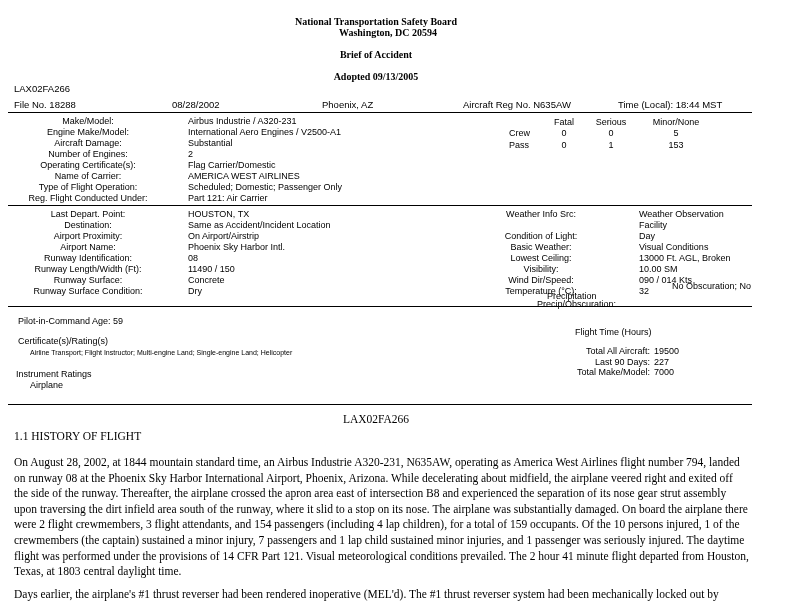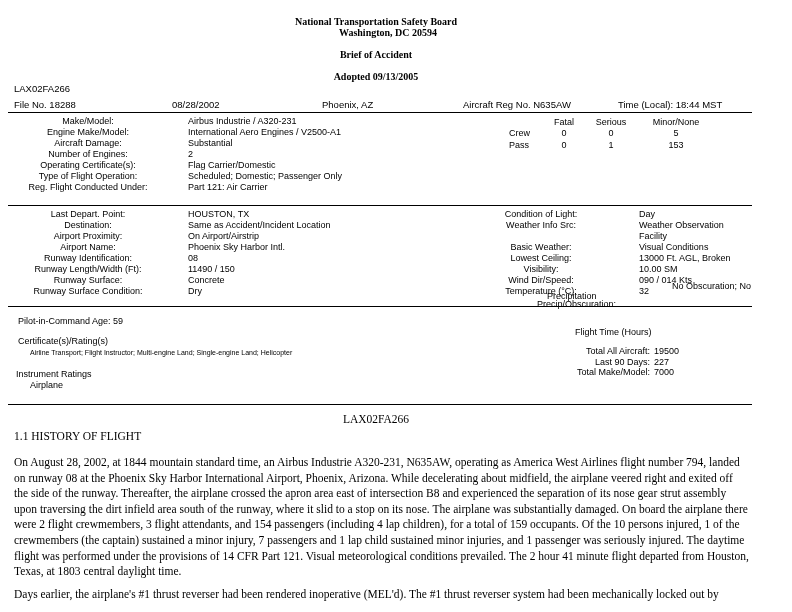--- a/index.html
+++ b/index.html
@@ -67,20 +67,24 @@
       </div>
     <div class="kv-row">
         <span class="lbl">Number of Engines:</span>
         <span class="val">2</span>
       </div>
     <div class="kv-row">
         <span class="lbl">Operating Certificate(s):</span>
         <span class="val">Flag Carrier/Domestic</span>
       </div>
     <div class="kv-row">
+        <span class="lbl">Name of Carrier:</span>
+        <span class="val">AMERICA WEST AIRLINES</span>
+      </div>
+    <div class="kv-row">
         <span class="lbl">Type of Flight Operation:</span>
         <span class="val">Scheduled; Domestic; Passenger Only</span>
       </div>
     <div class="kv-row">
         <span class="lbl">Reg. Flight Conducted Under:</span>
         <span class="val">Part 121: Air Carrier</span>
       </div>
   </div>
 
   <div class="injury">
@@ -132,26 +136,26 @@
         <span class="val">Concrete</span>
       </div>
     <div class="kv-row">
         <span class="lbl">Runway Surface Condition:</span>
         <span class="val">Dry</span>
       </div>
   </div>
 
   <div class="kv-block weather" style="left:455px; top:209px;">
     <div class="kv-row">
+        <span class="lbl">Weather Info Src:</span>
+        <span class="val">Weather Observation Facility</span>
+      </div>
+    <div class="kv-row">
         <span class="lbl">Condition of Light:</span>
         <span class="val">Day</span>
-      </div>
-    <div class="kv-row">
-        <span class="lbl">Weather Info Src:</span>
-        <span class="val">Weather Observation Facility</span>
       </div>
     <div class="kv-row">
         <span class="lbl">Basic Weather:</span>
         <span class="val">Visual Conditions</span>
       </div>
     <div class="kv-row">
         <span class="lbl">Lowest Ceiling:</span>
         <span class="val">13000 Ft. AGL, Broken</span>
       </div>
     <div class="kv-row">

